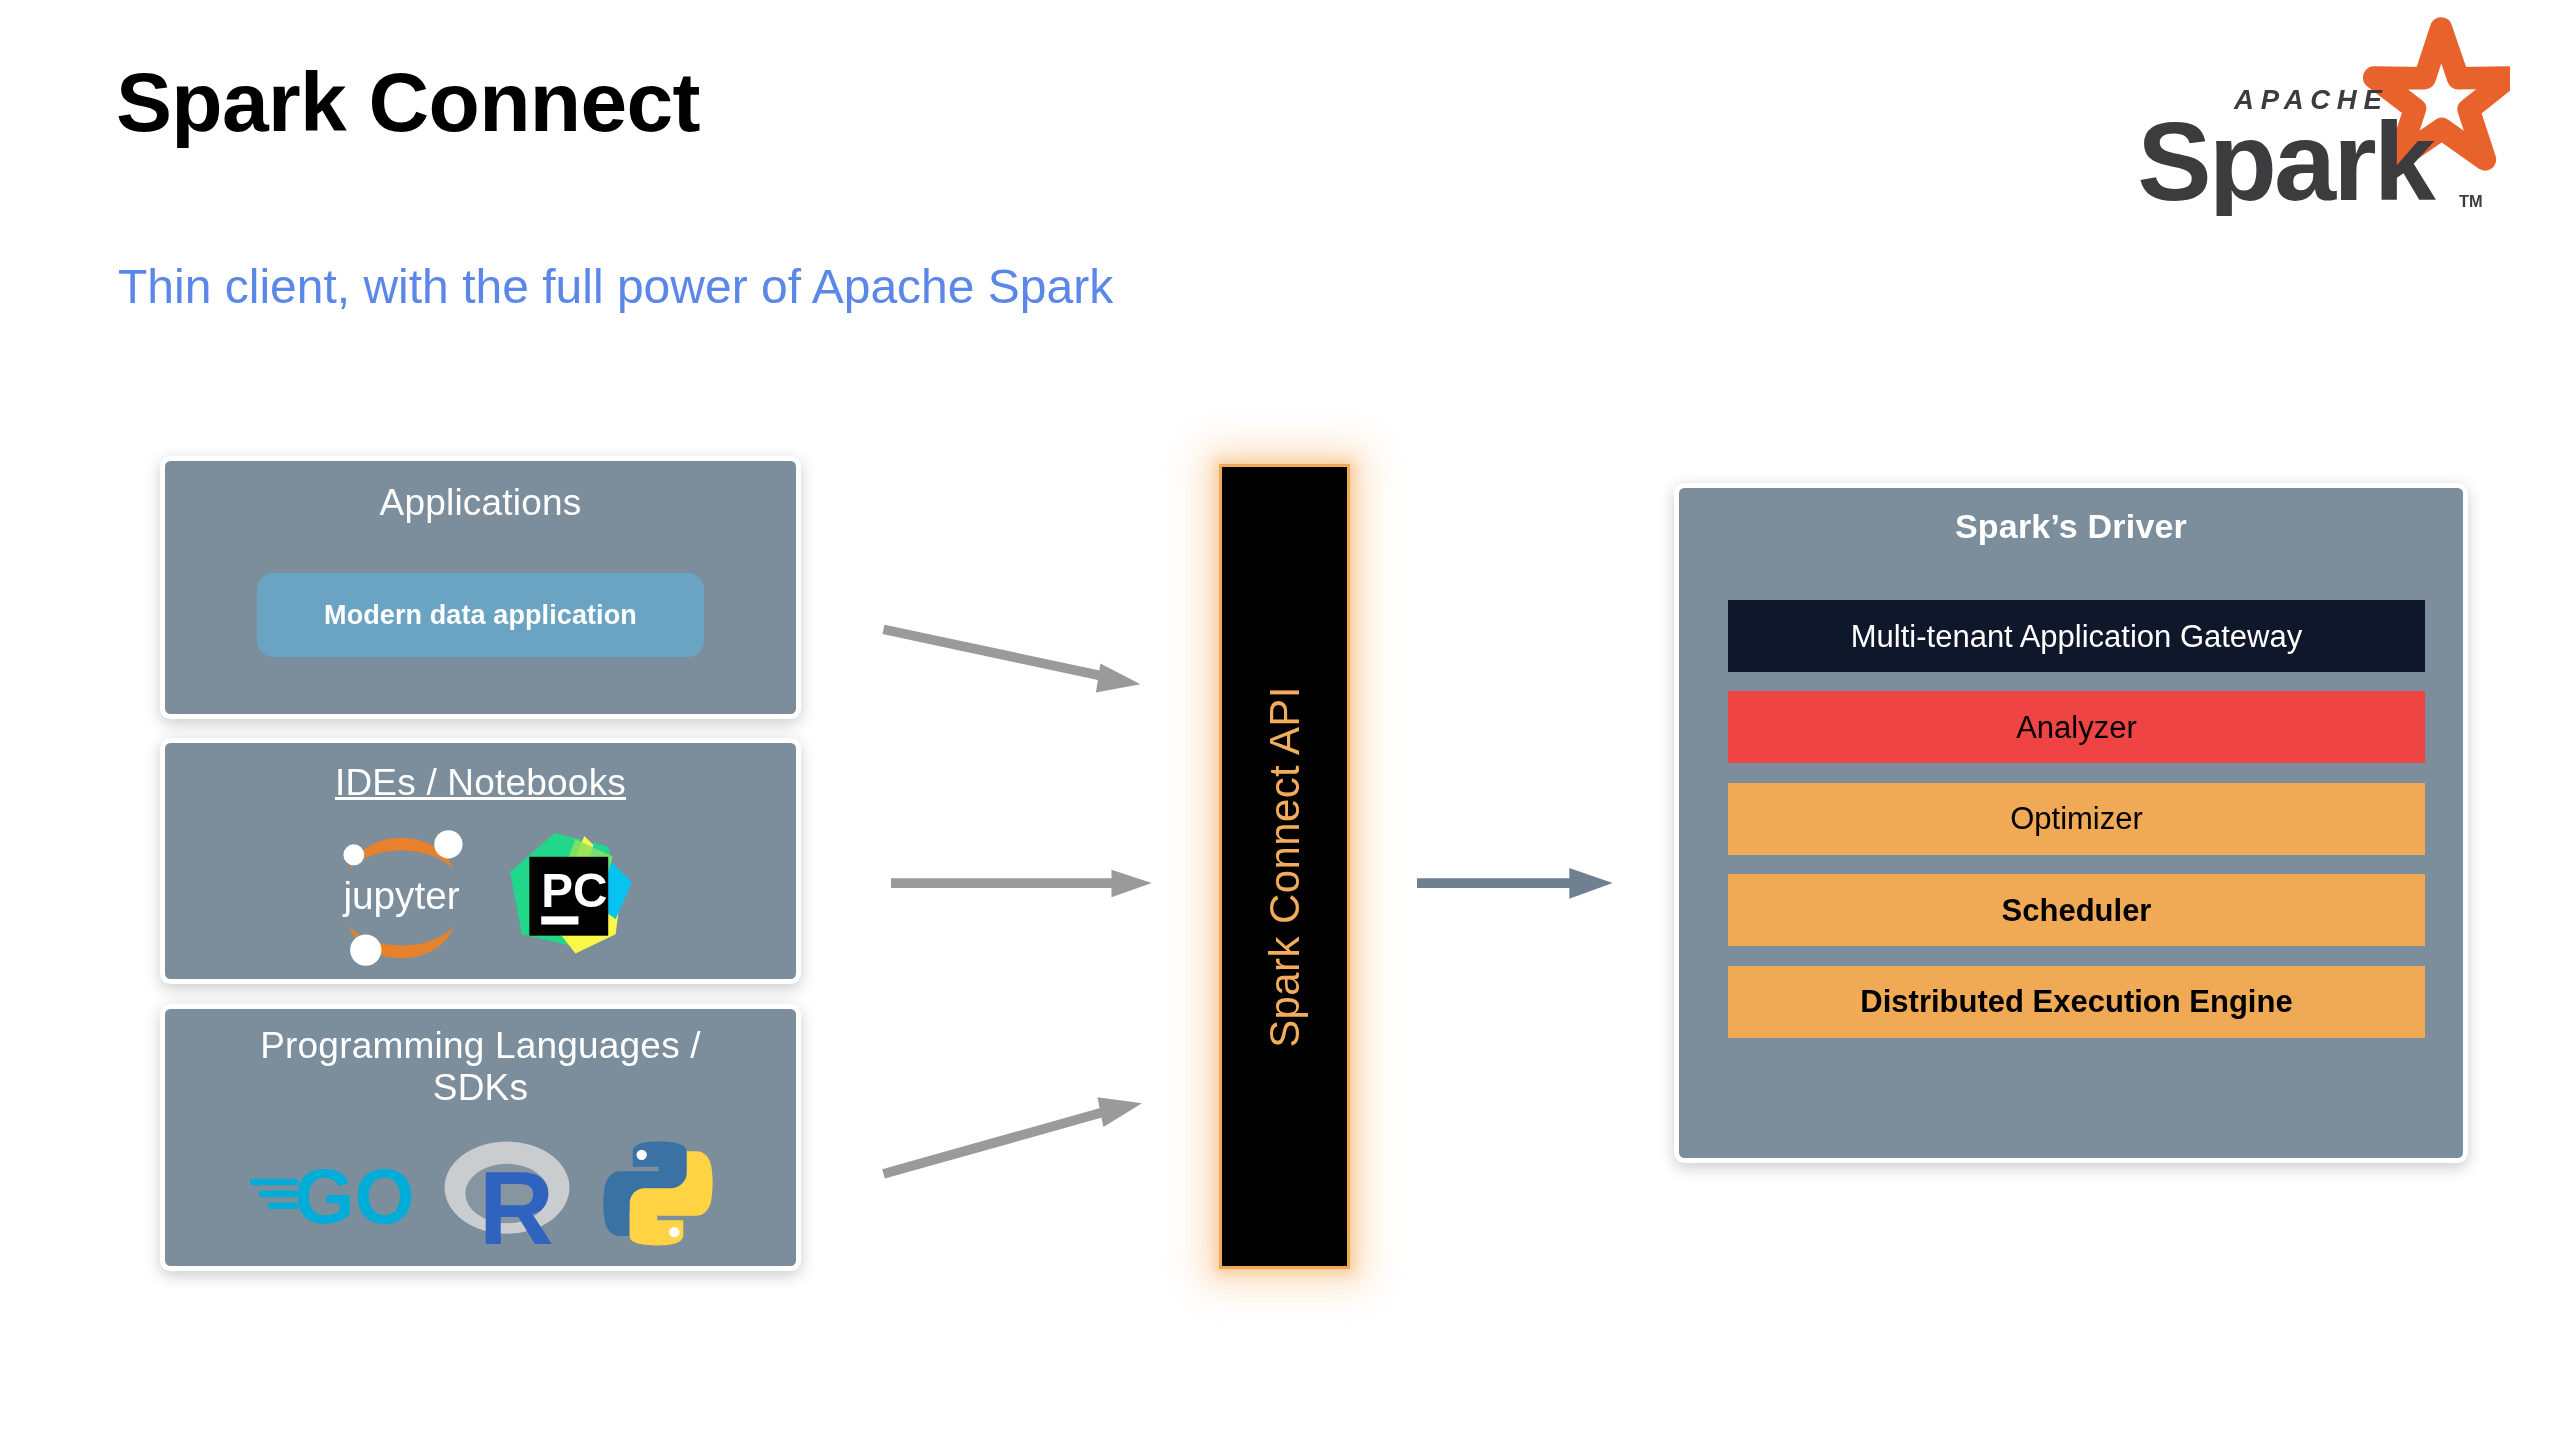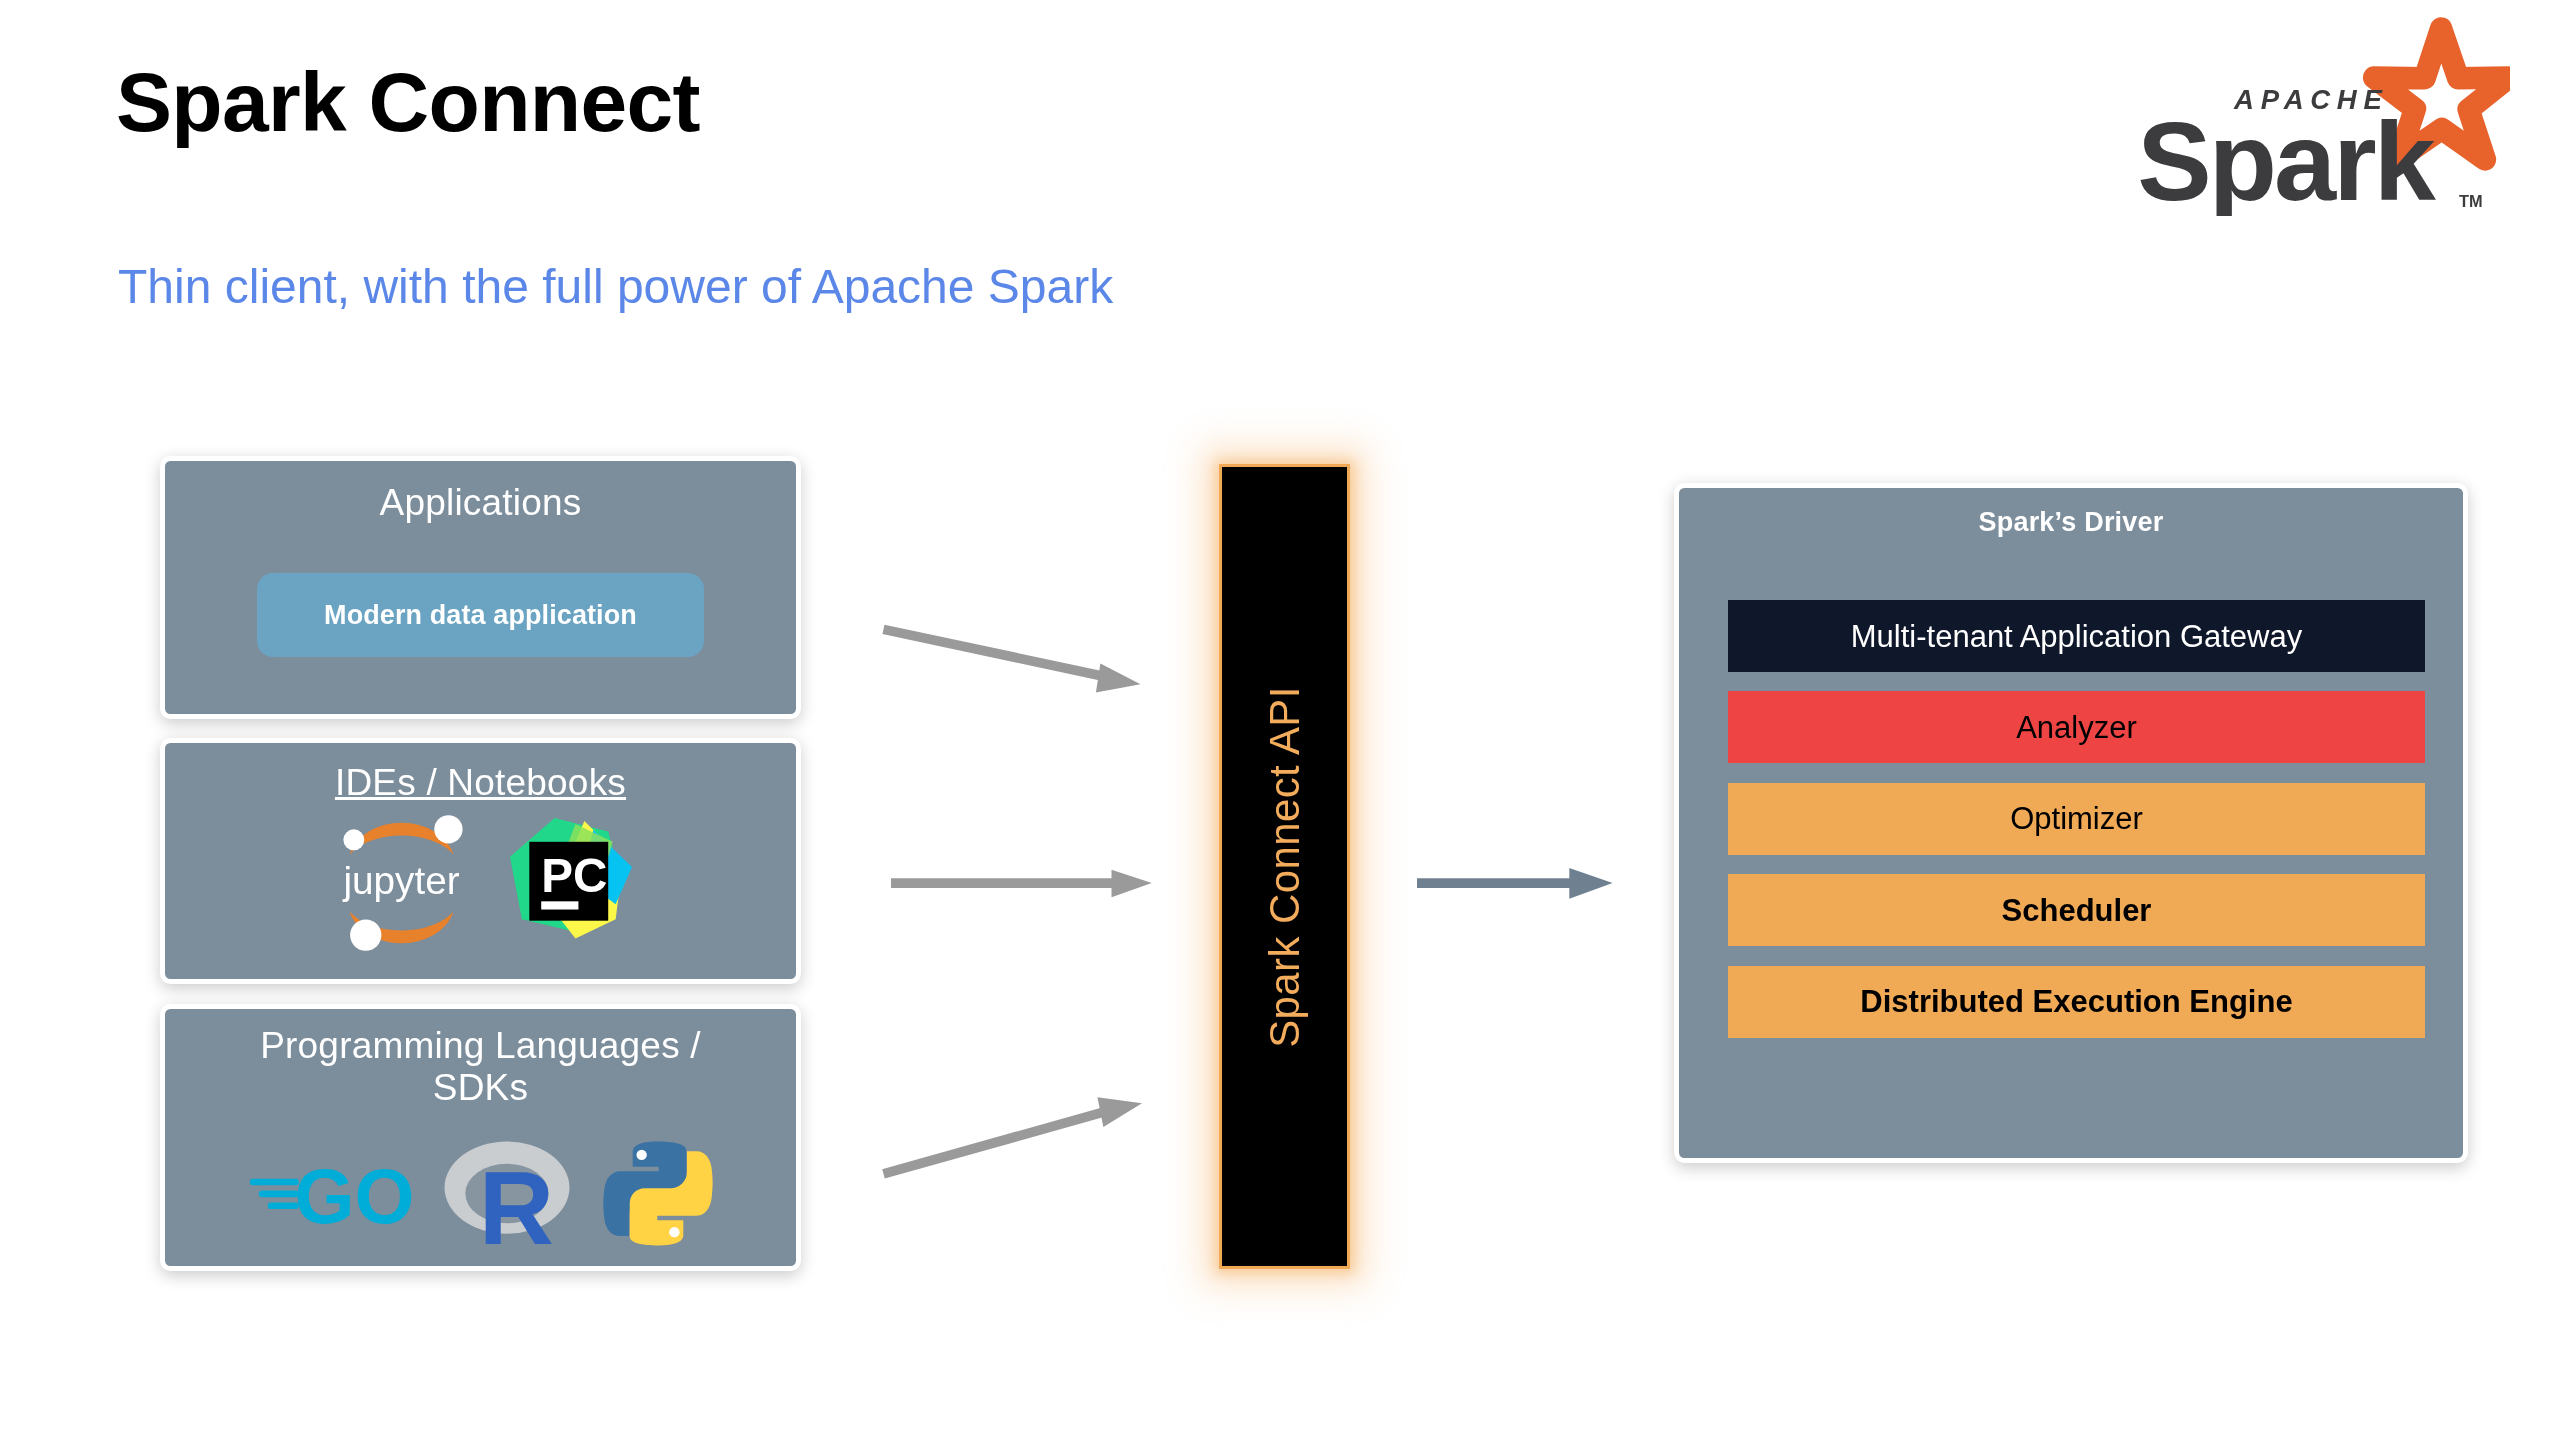--- a/index.html
+++ b/index.html
@@ -52,39 +52,39 @@
     position: absolute; left: 92px; top: 112px; width: 447px; height: 84px;
     background: #6aa4c2; border-radius: 16px;
     display: flex; align-items: center; justify-content: center;
     color: #ffffff; font-size: 27px; font-weight: 700; letter-spacing: 0.1px;
   }
 
   .logo-row {
     position: absolute; left: 0; right: 0; bottom: 9px;
     display: flex; align-items: center; justify-content: center;
   }
-  #ides-logos { gap: 28px; bottom: 23px; }
+  #ides-logos { gap: 28px; bottom: 8px; }
   #langs-logos { gap: 28px; bottom: 10.4px; }
 
   
   #api-bar {
     position: absolute; left: 1219px; top: 464px; width: 131px; height: 805px;
     background: #000000; border: 3px solid #f0a955;
     box-shadow: 0 0 34px 18px rgba(244,170,85,0.30), 0 0 12px 4.5px rgba(244,170,85,0.45);
   }
   #api-bar-label {
     position: absolute; left: 50%; top: 50%;
     transform: translate(-50%,-50%) rotate(-90deg);
     white-space: nowrap; color: #f2ac5c;
     font-size: 42px; font-weight: 400; letter-spacing: 0.4px;
   }
 
   
   #panel-driver { left: 1674px; top: 483px; width: 794px; height: 680px; }
-  #panel-driver .panel-title { font-size: 27px; font-weight: 700; margin-top: 19.4px; }
+  #panel-driver .panel-title { font-size: 34px; font-weight: 700; margin-top: 19.4px; }
 
   .driver-rows { position: absolute; left: 49px; top: 112px; width: 697px; }
   .driver-row {
     height: 72px; margin-bottom: 19.4px;
     display: flex; align-items: center; justify-content: center;
     font-size: 31px; line-height: 1;
   }
   .driver-row.gateway   { background: #0f172a; color: #ffffff; font-weight: 400; }
   .driver-row.analyzer  { background: #ef4444; color: #000000; font-weight: 400; }
   .driver-row.orange    { background: #f0a955; color: #000000; font-weight: 400; }

